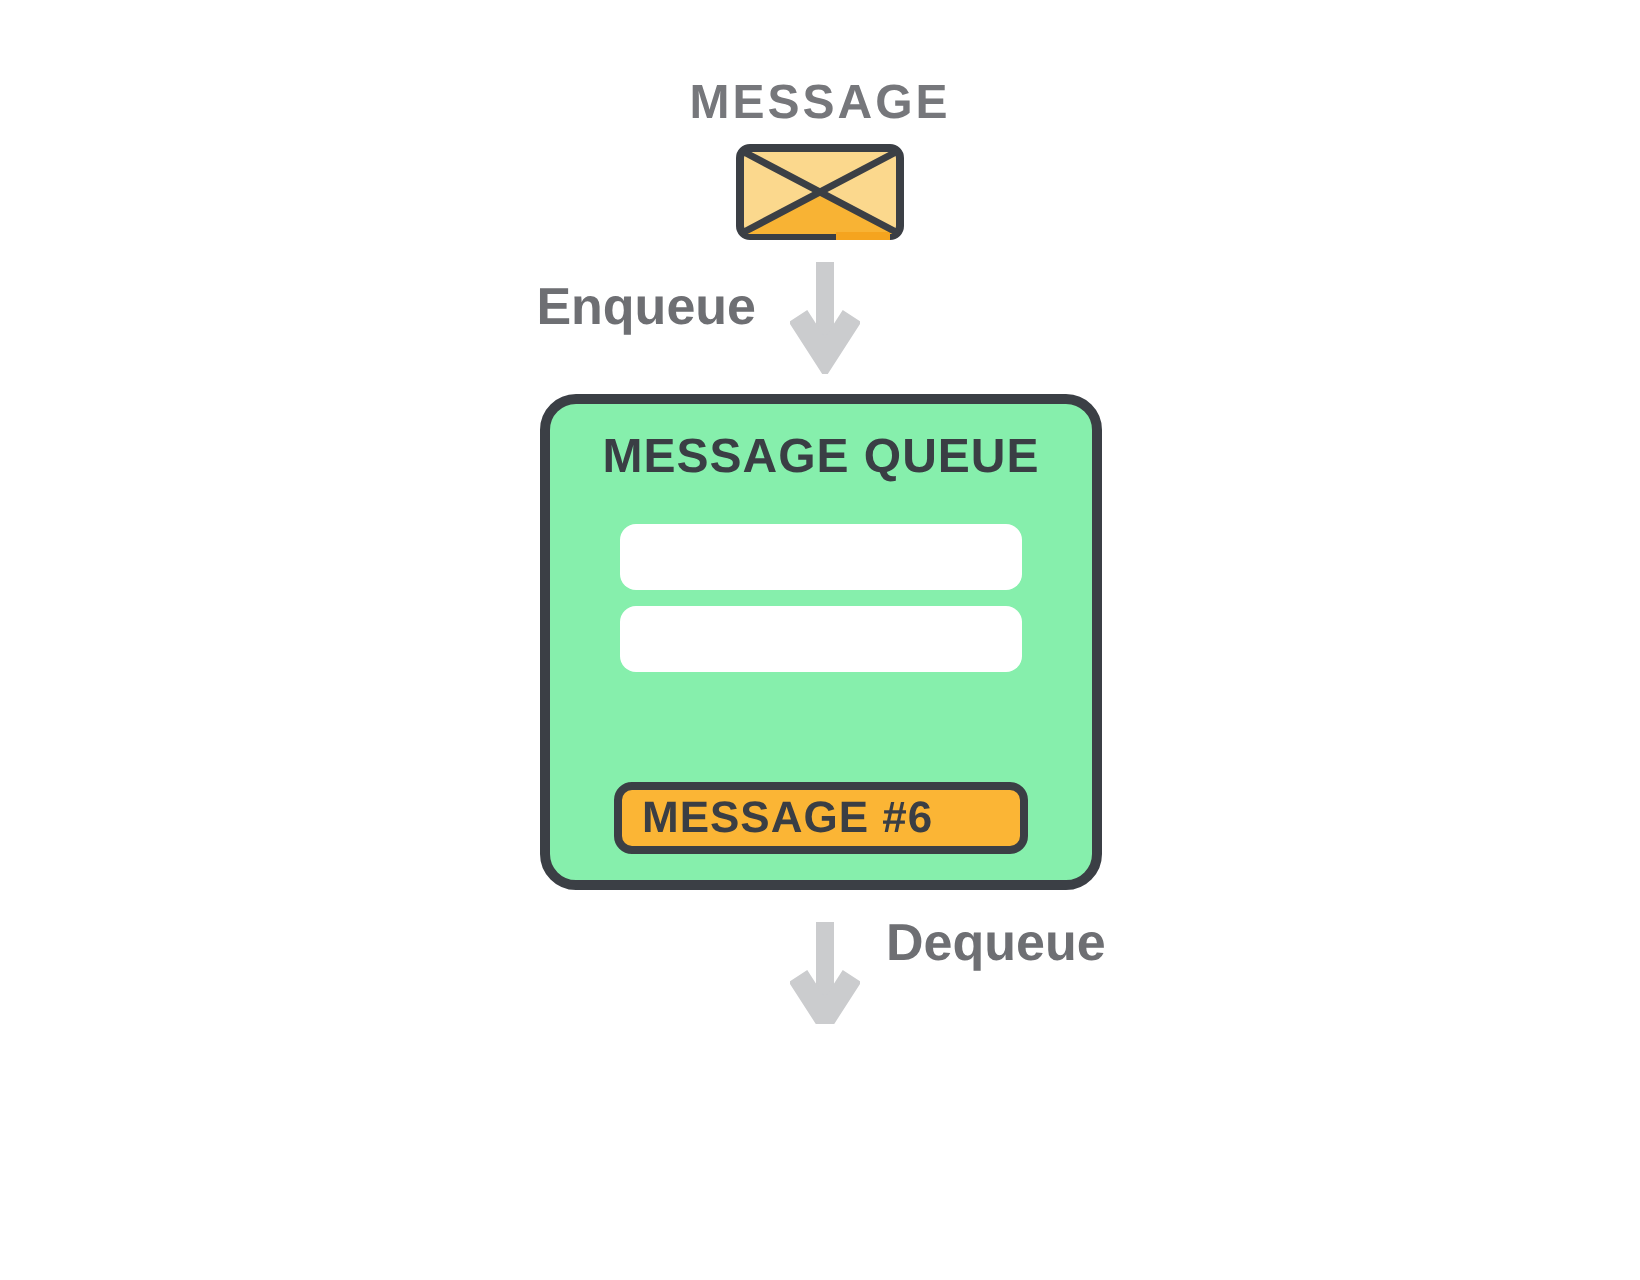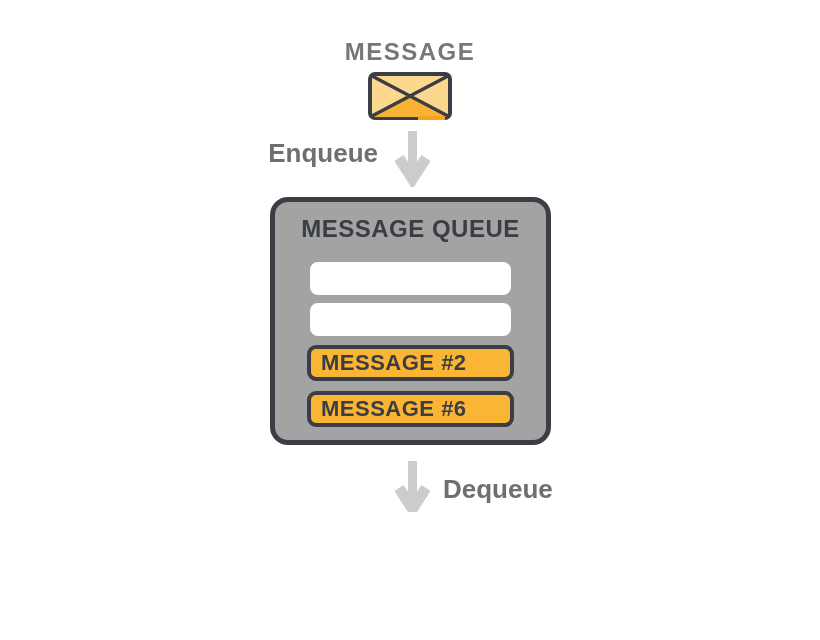--- a/index.html
+++ b/index.html
@@ -38,36 +38,36 @@
     font-weight: bold;
     color: #6E6F73;
   }
   .enqueue-label {
     top: 138px;
     left: 168px;
     width: 210px;
     text-align: right;
   }
   .dequeue-label {
-    top: 474px;
+    top: 456px;
     left: 443px;
   }
   .arrow-down {
     position: absolute;
   }
   .arrow-enqueue { left: 395px; top: 131px; }
   .arrow-dequeue { left: 395px; top: 461px; }
   .queue-box {
     position: absolute;
     left: 270px;
     top: 197px;
     width: 281px;
     height: 248px;
     box-sizing: border-box;
-    background: #a3a3a3;
+    background: #86efac;
     border: 5px solid #3B3F45;
     border-radius: 18px;
   }
   .queue-title {
     position: absolute;
     left: 0;
     right: 0;
     top: 13px;
     text-align: center;
     font-size: 24px;
@@ -127,21 +127,20 @@
   <div class="flow-label enqueue-label">Enqueue</div>
   <svg class="arrow-down arrow-enqueue" width="35" height="56" viewBox="0 0 35 56">
     <rect x="13" y="0" width="9" height="40" fill="#CBCCCE"></rect>
     <path d="M4,27 L17.5,48 L31,27" stroke="#CBCCCE" stroke-width="11" fill="none"></path>
   </svg>
 
   <div class="queue-box">
     <div class="queue-title">MESSAGE QUEUE</div>
     <div class="slot slot-empty slot-empty-1"></div>
     <div class="slot slot-empty slot-empty-2"></div>
-    <div class="slot slot-filled slot-filled-2">MESSAGE #2</div>
     <div class="slot slot-filled slot-filled-1">MESSAGE #6</div>
   </div>
 
   <svg class="arrow-down arrow-dequeue" width="35" height="56" viewBox="0 0 35 56">
     <rect x="13" y="0" width="9" height="40" fill="#CBCCCE"></rect>
     <path d="M4,27 L17.5,48 L31,27" stroke="#CBCCCE" stroke-width="11" fill="none"></path>
   </svg>
   <div class="flow-label dequeue-label">Dequeue</div>
 
   <svg class="envelope-open" width="90" height="84" viewBox="0 0 90 84">

